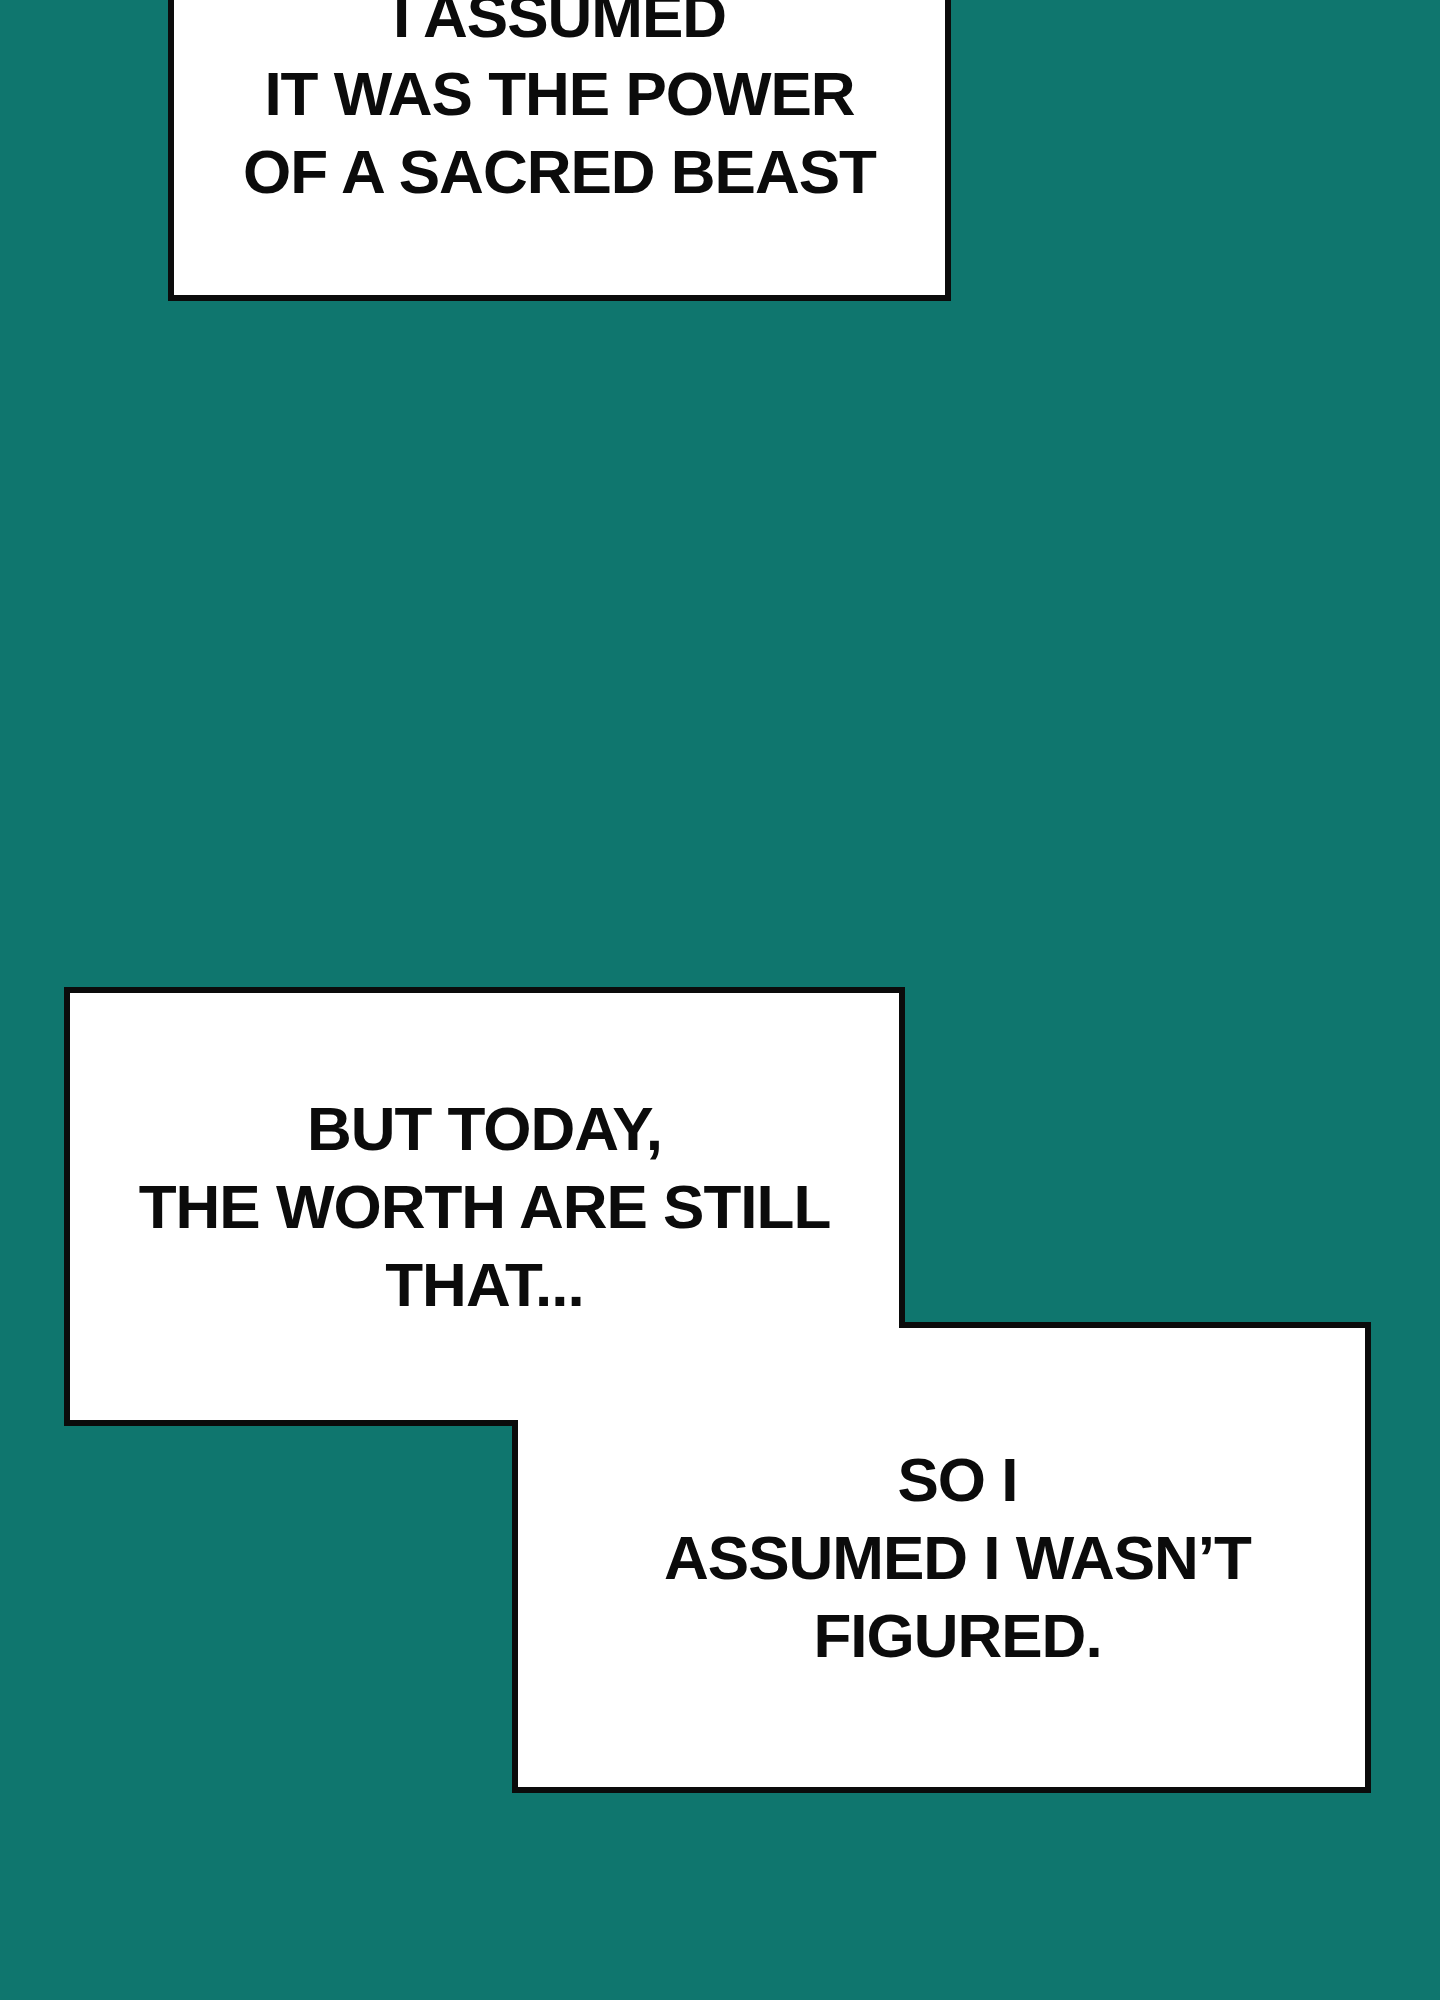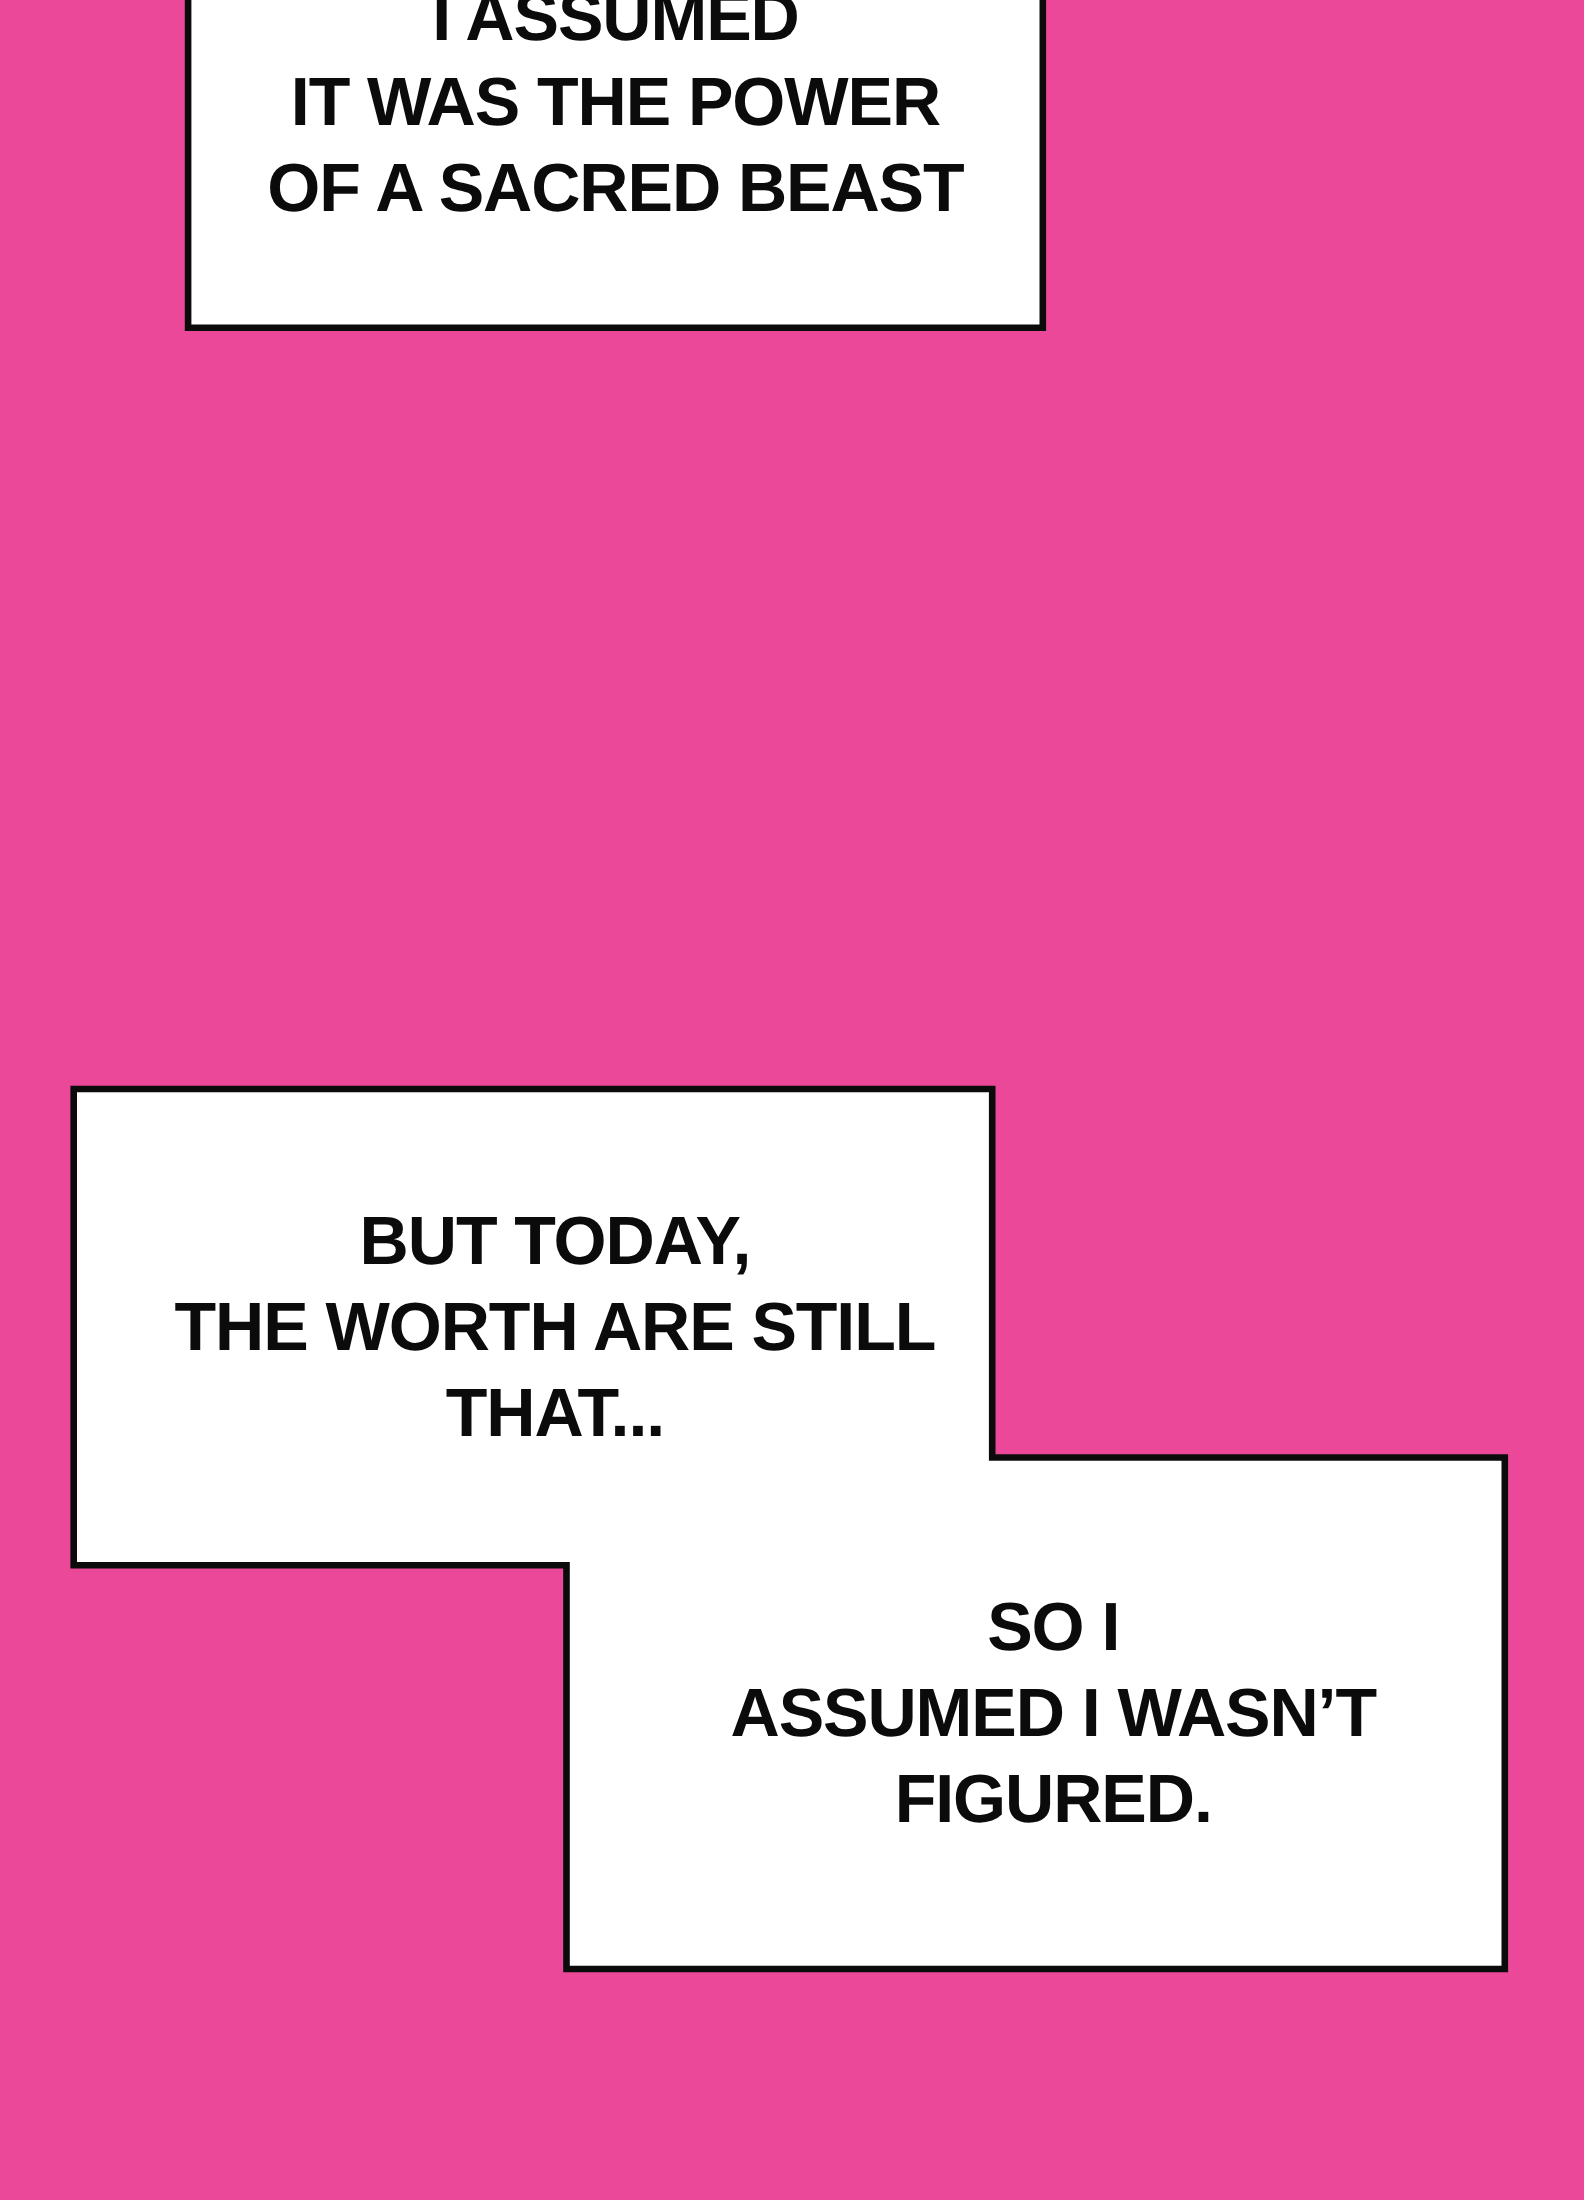--- a/index.html
+++ b/index.html
@@ -3,21 +3,21 @@
 <meta charset="utf-8">
 <style>
   html, body {
     margin: 0;
     padding: 0;
   }
   .page {
     position: relative;
     width: 1440px;
     height: 2000px;
-    background: #ec4899;
+    background: #0f766e;
     overflow: hidden;
     font-family: "Liberation Sans", sans-serif;
   }
   .bubbles-svg {
     position: absolute;
     left: 0;
     top: 0;
     width: 1440px;
     height: 2000px;
     display: block;
@@ -40,21 +40,20 @@
     left: 174px;
     top: -104px;
     width: 771px;
     height: 396px;
   }
   .bubble-text-middle {
     left: 70px;
     top: 993px;
     width: 829px;
     height: 427px;
-    padding-left: 20px;
   }
   .bubble-text-bottom {
     left: 534px;
     top: 1328px;
     width: 847px;
     height: 459px;
   }
 </style>
 </head>
 <body>

